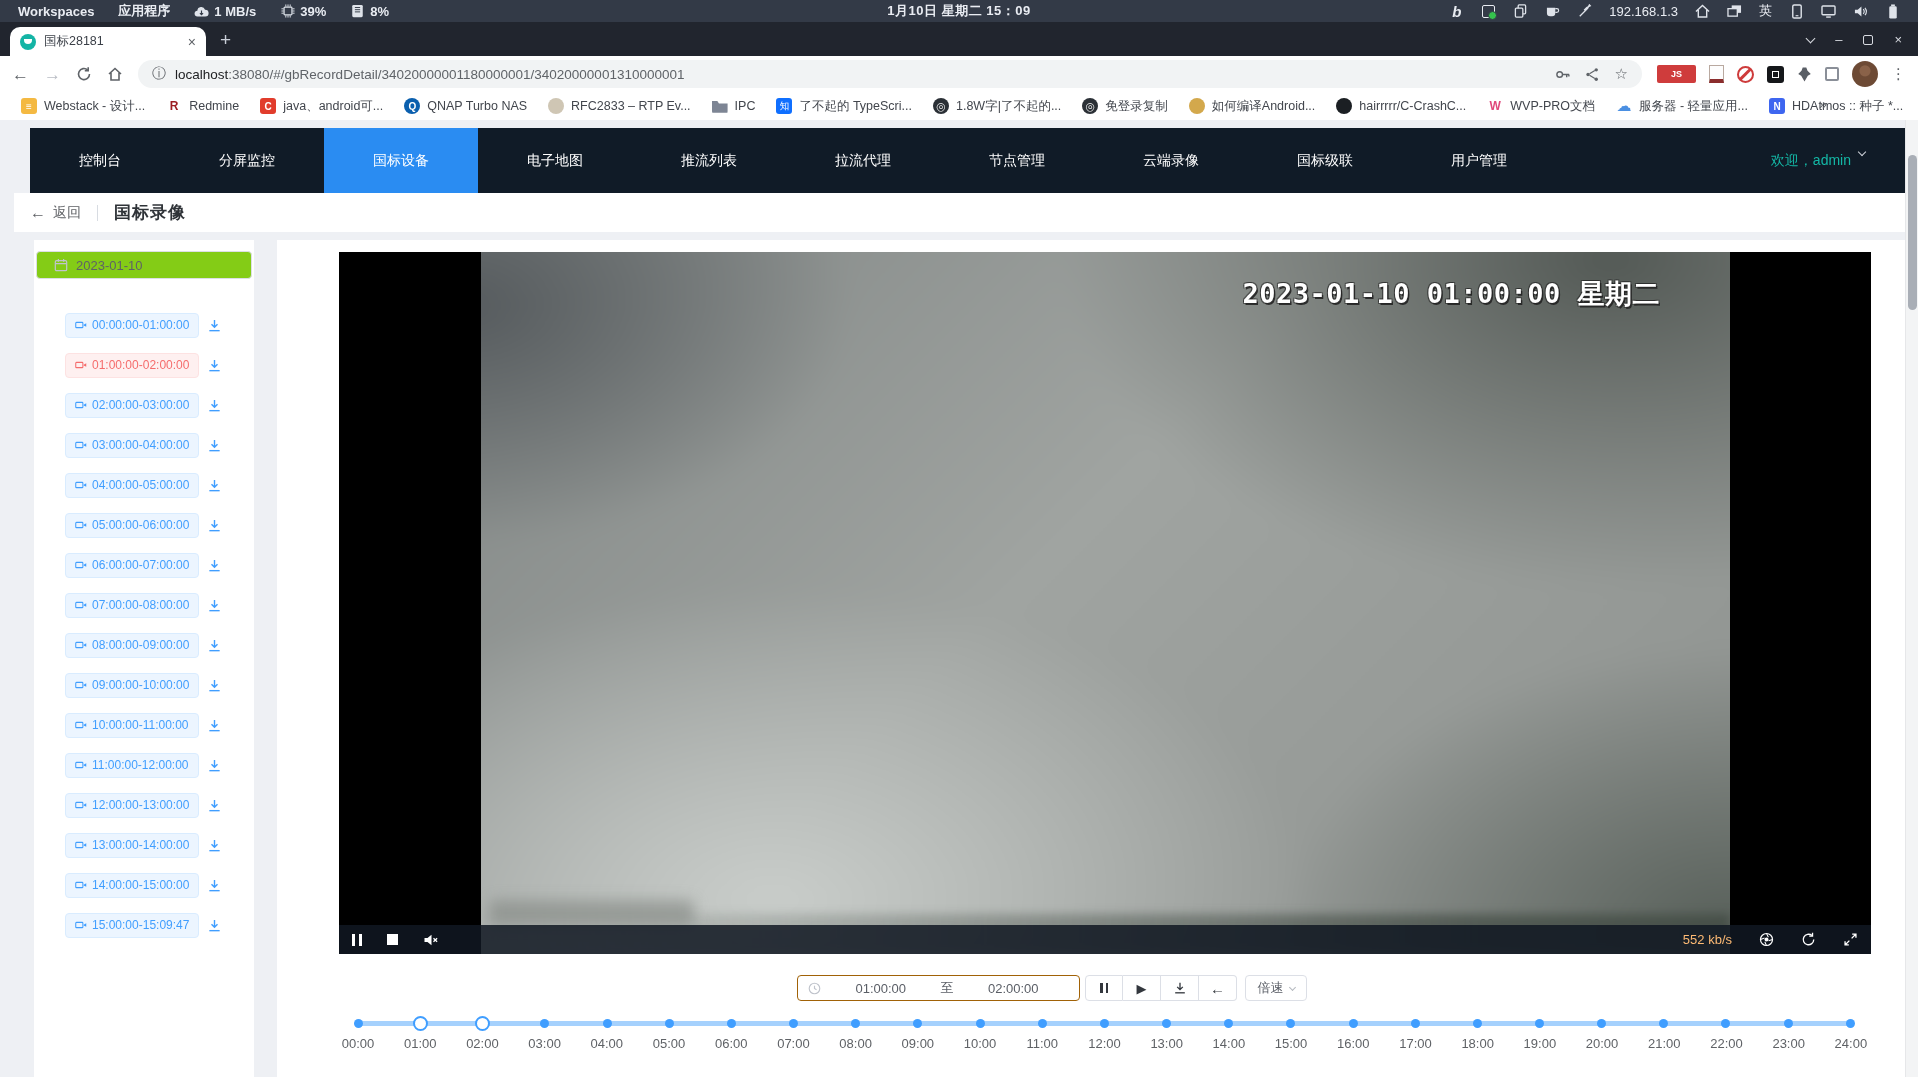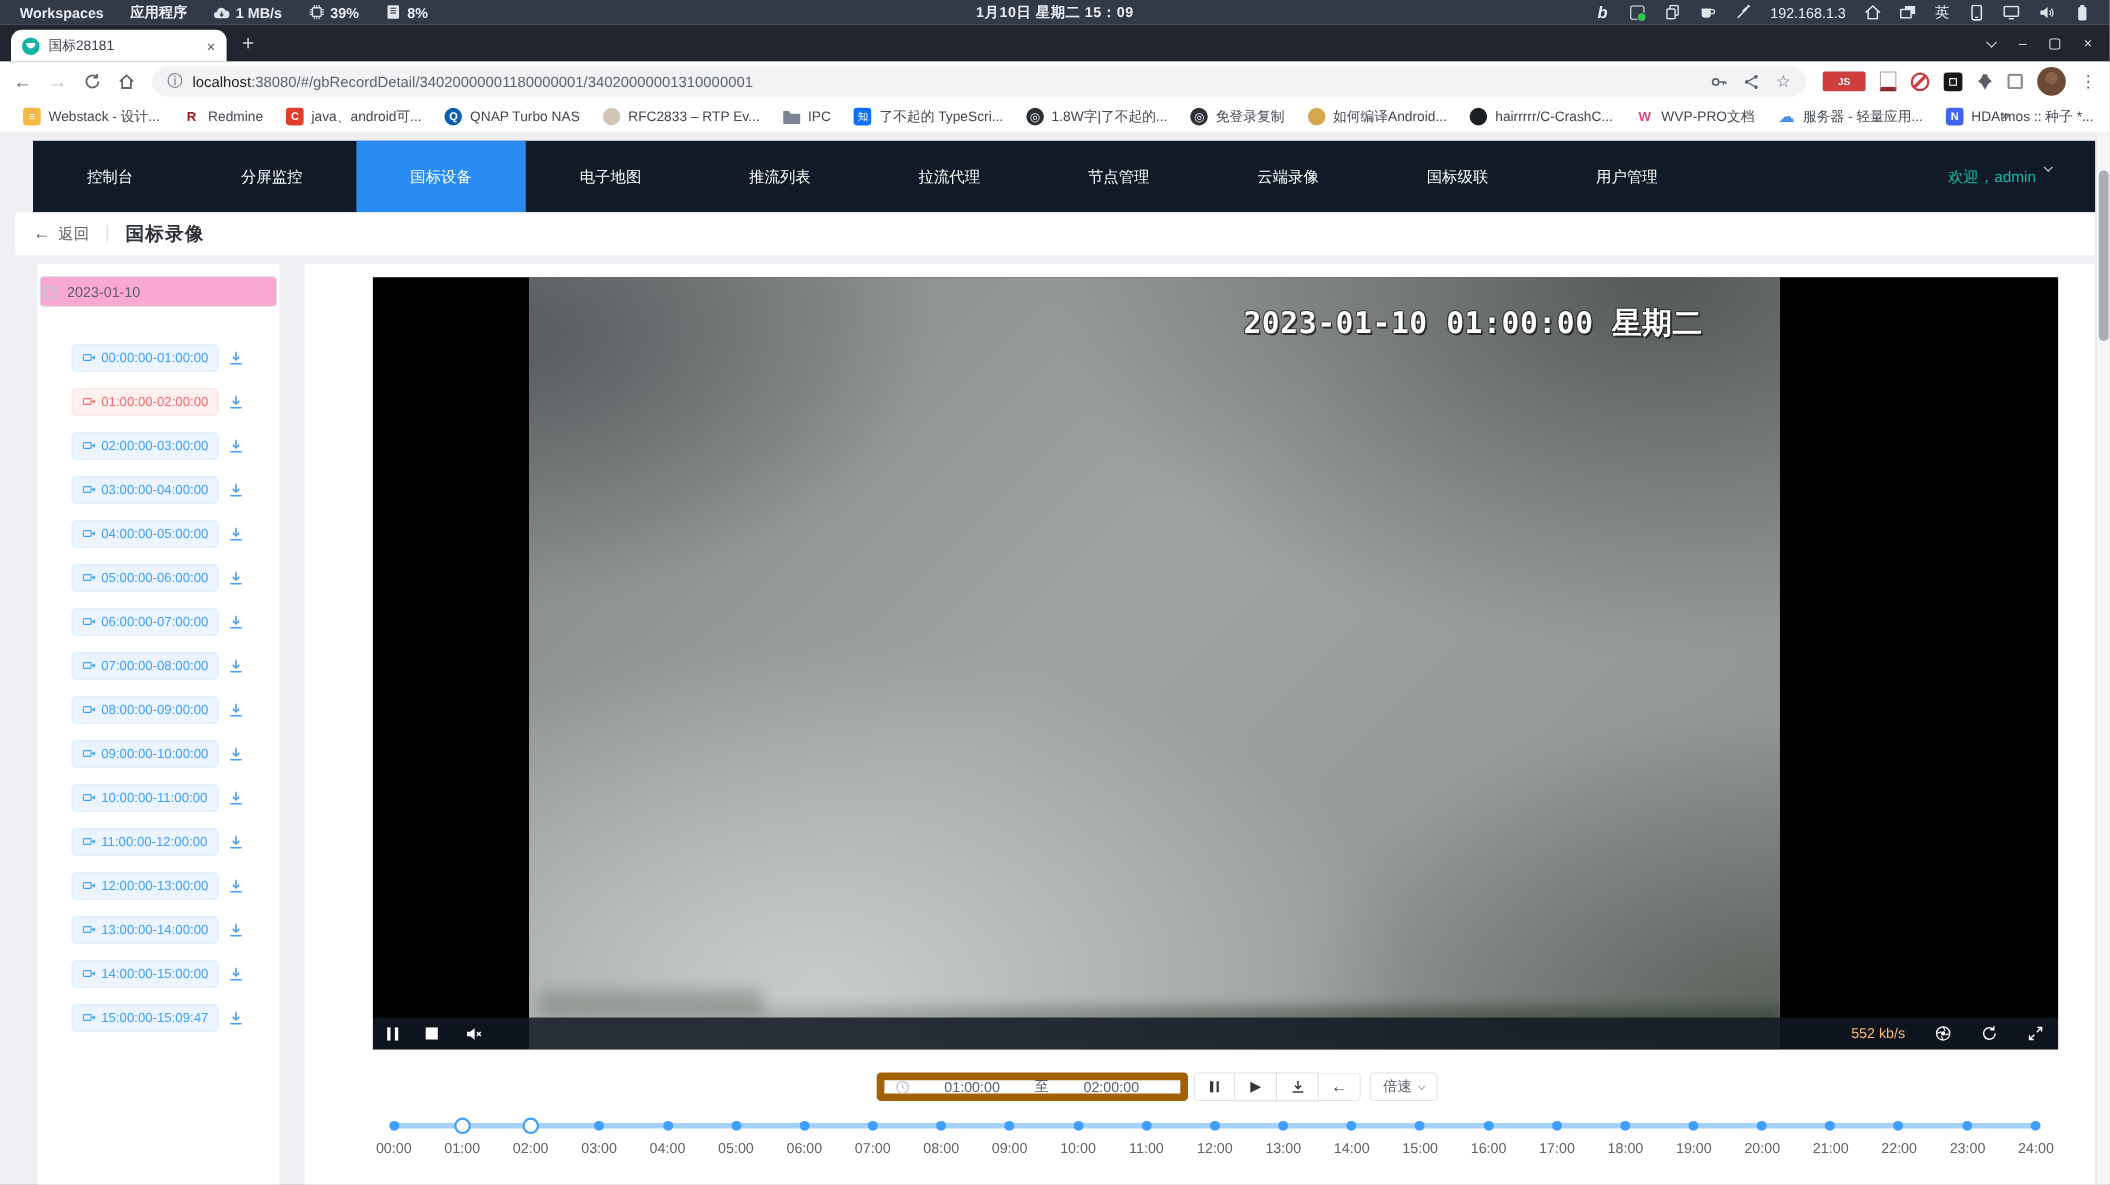--- a/index.html
+++ b/index.html
@@ -85,52 +85,52 @@
   .nav-welcome .caret-down{width:6px;height:6px;color:#cfd3da;border-width:1.4px}
 
   .pageheader{position:absolute;left:14px;right:13px;top:73px;height:39px;background:#fff;display:flex;align-items:center;padding-left:16px}
   .back{display:flex;align-items:center;gap:7px;color:#606266;font-size:14px;cursor:pointer}
   .back .arrow{font-size:16px;line-height:1}
   .hdr-divider{width:1px;height:16px;background:#d8dce2;margin:0 16px}
   .page-title{font-size:17px;font-weight:bold;color:#2f3338;letter-spacing:1px}
 
   .sidebar{position:absolute;left:34px;top:120px;width:220px;bottom:0;background:#fff}
   .datebox{margin:11px 2px 0;height:28px;border:1px solid #dcdfe6;border-radius:4px;display:flex;align-items:center;
-           padding:0 2px;gap:8px;font-size:13px;color:#5f6266;background:#f9a8d4}
+           padding:0 17px;gap:8px;font-size:13px;color:#5f6266;background:#84cc16}
   .seg-list{margin-top:26px}
   .seg-row{height:40px;display:flex;align-items:center;padding-left:31px}
   .seg-pill{display:inline-flex;align-items:center;gap:5px;height:25px;padding:0 9px;border-radius:4px;font-size:12px;
             background:#ecf5ff;border:1px solid #d9ecff;color:#409eff;cursor:pointer;white-space:nowrap}
   .seg-row.selected .seg-pill{background:#fef0f0;border-color:#fde2e2;color:#f56c6c}
   .seg-dl{margin-left:auto;margin-right:32px;color:#409eff;cursor:pointer}
 
   .main-card{position:absolute;left:277px;right:13px;top:120px;bottom:0;background:#fff}
 
   .player{position:absolute;left:339px;top:132px;width:1532px;height:702px;background:#000;overflow:hidden}
-  .video-content{position:absolute;left:142px;top:0;width:1137px;height:702px;background:#8f938f;overflow:hidden}
+  .video-content{position:absolute;left:142px;top:0;width:1249px;height:702px;background:#8f938f;overflow:hidden}
   .vc-grad{position:absolute;inset:-40px;filter:blur(12px);background:
       radial-gradient(900px 520px at 25% 88%, #c9cdca 0%, rgba(201,205,202,0) 60%),
       radial-gradient(700px 430px at 2% 12%, #565b5e 0%, rgba(86,91,94,0) 55%),
       radial-gradient(1000px 600px at 88% 6%, #535955 0%, rgba(83,89,85,0) 55%),
       radial-gradient(820px 520px at 97% 92%, #58605a 0%, rgba(88,96,90,0) 55%),
       linear-gradient(135deg,#7e8382 0%,#a0a4a1 45%,#8c908d 100%)}
   .vc-bottomband{position:absolute;left:0;bottom:0;height:40px;width:100%;filter:blur(5px);
       background:linear-gradient(90deg, rgba(170,174,170,0) 0%, rgba(58,68,60,.6) 80%)}
   .vc-blob{position:absolute;left:8px;bottom:28px;width:205px;height:26px;background:rgba(134,138,134,.65);filter:blur(7px);border-radius:6px}
   .vc-timestamp{position:absolute;top:24px;right:70px;font-family:"DejaVu Sans Mono","Liberation Mono",monospace;
       font-weight:bold;font-size:27px;color:#fff;letter-spacing:.5px;
       text-shadow:1.5px 1.5px 0 rgba(35,35,35,.9),-1px -1px 0 rgba(35,35,35,.55),1px -1px 0 rgba(35,35,35,.55),-1px 1px 0 rgba(35,35,35,.55)}
   .player-bar{position:absolute;left:0;right:0;bottom:0;height:29px;background:rgba(16,23,34,.85);
       display:flex;align-items:center;padding:0 13px;gap:25px;z-index:5}
   .vbars{display:flex;gap:4px;cursor:pointer}
   .vbars span{width:3px;height:12px;background:#fff}
   .vstop{width:11px;height:11px;background:#fff;cursor:pointer}
   .pb-right{margin-left:auto;display:flex;align-items:center;gap:27px;color:#fdba74;font-size:13px}
 
-  .time-range{position:absolute;left:797px;top:855px;width:283px;height:26px;border:7px solid #a16207;border-radius:4px;
+  .time-range{position:absolute;left:797px;top:855px;width:283px;height:26px;border:1px solid #a16207;border-radius:4px;
       background:#fff;display:flex;align-items:center;font-size:13px;color:#5a5e66;padding:0 10px;gap:4px}
   .time-range .tval{flex:1;text-align:center}
   .btn-group{position:absolute;left:1085px;top:855px;height:26px;display:flex}
   .pbtn{width:38px;height:26px;background:#fff;border:1px solid #dcdfe6;border-left:none;display:flex;align-items:center;
         justify-content:center;color:#33373d;font-size:13px;cursor:pointer}
   .pbtn:first-child{border-left:1px solid #dcdfe6;border-radius:4px 0 0 4px}
   .pbtn:last-child{border-radius:0 4px 4px 0}
   .pbtn .bars{display:flex;gap:3px}
   .pbtn .bars span{width:2.5px;height:10px;background:#33373d}
   .pbtn .larr{font-size:15px;line-height:1}

